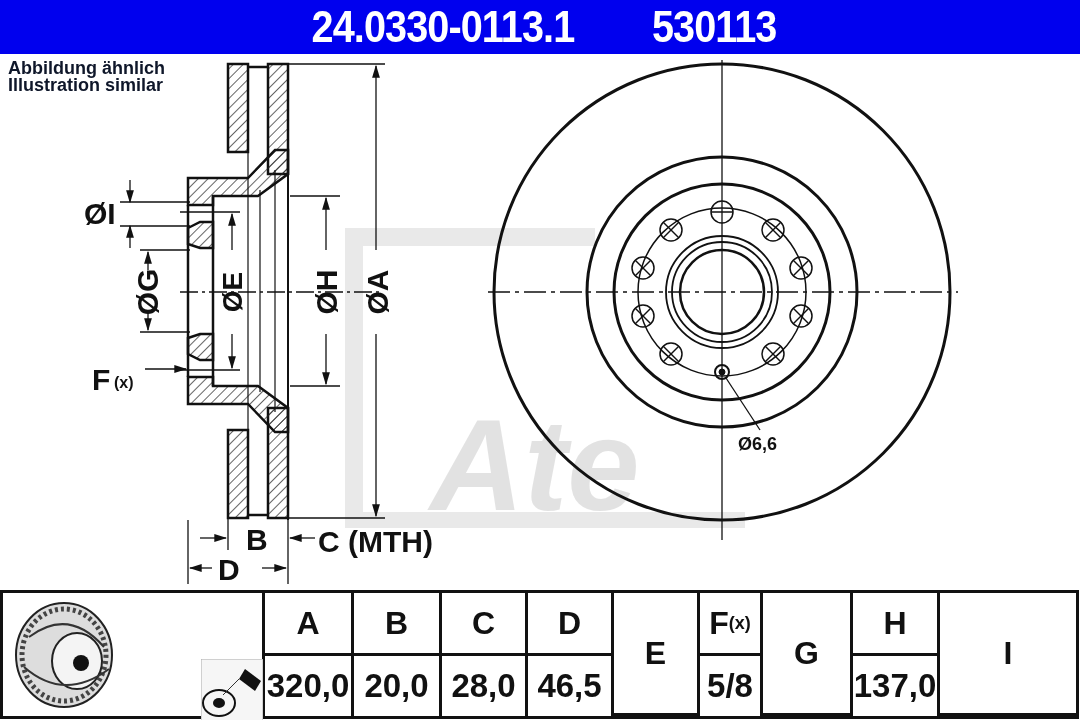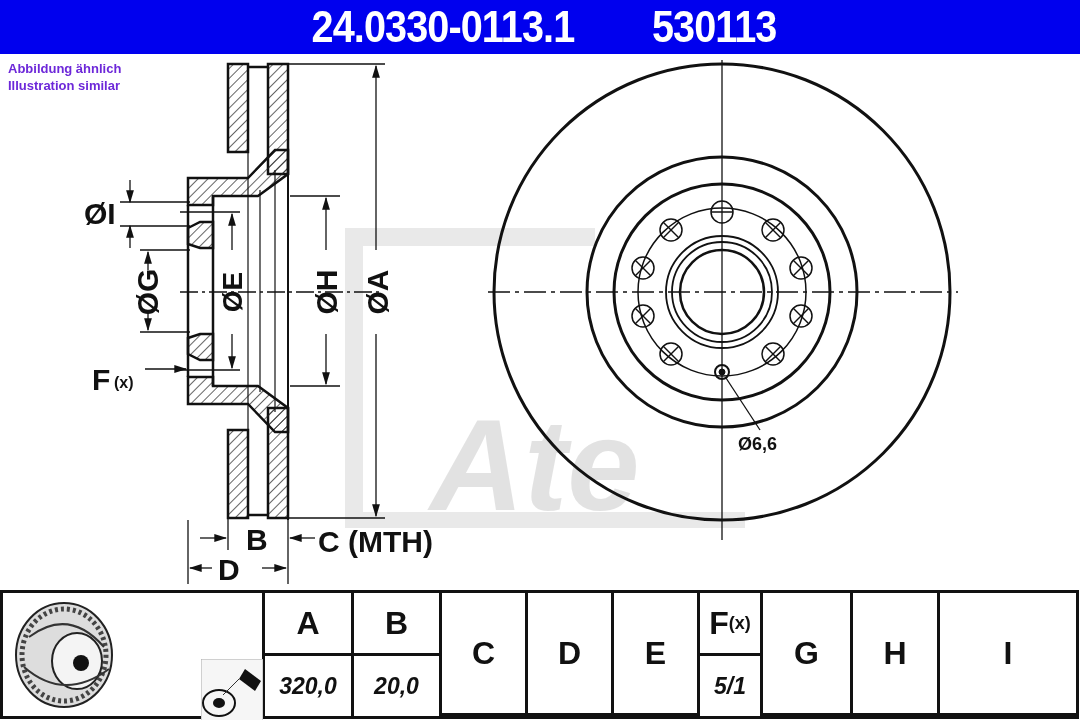--- a/index.html
+++ b/index.html
@@ -2,31 +2,31 @@
 <html><head>
 <meta charset="utf-8">
 <style>
   html, body { margin:0; padding:0; }
   body { width:1080px; height:720px; background:#ffffff; position:relative; overflow:hidden;
          font-family:"Liberation Sans", "DejaVu Sans", sans-serif; color:#111; }
   .header { position:absolute; left:0; top:0; width:1080px; height:54px; background:#0000ee;
             display:flex; align-items:center; justify-content:center; gap:56px; }
   .header span { color:#fff; font-weight:bold; font-size:44px; letter-spacing:-1px;
                  transform:scaleX(0.9); display:inline-block; }
-  .note { position:absolute; left:8px; top:60px; font-size:13px; font-weight:bold; line-height:17px; color:#6d28d9; }
+  .note { position:absolute; left:8px; top:60px; font-size:18px; font-weight:bold; line-height:17px; color:#0f172a; }
   svg.drawing { position:absolute; left:0; top:54px; }
   .tbl { position:absolute; left:0; top:590px; width:1079px; height:129px; border:3px solid #111;
          box-sizing:border-box; display:flex; }
   .pic { width:262px; border-right:3px solid #111; position:relative; box-sizing:border-box; }
   .cols { flex:1; display:flex; }
   .col { border-right:3px solid #111; display:flex; flex-direction:column; box-sizing:border-box; }
   .col:last-child { border-right:none; }
   .cell { flex:1; display:flex; align-items:center; justify-content:center; font-weight:bold; }
   .cell.h { font-size:32px; border-bottom:3px solid #111; }
-  .cell.v { font-size:23px;font-style:italic; }
+  .cell.v { font-size:33px; }
   .fx { font-size:18px; }
 </style>
 </head>
 <body>
 
 <div class="header">
   <span>24.0330-0113.1</span>
   <span>530113</span>
 </div>
 
@@ -197,37 +197,40 @@
     <div class="col" style="width:89px">
       <div class="cell h">A</div>
       <div class="cell v">320,0</div>
     </div>
     <div class="col" style="width:88px">
       <div class="cell h">B</div>
       <div class="cell v">20,0</div>
     </div>
     <div class="col" style="width:86px">
       <div class="cell h">C</div>
+      <div class="cell v">28,0</div>
     </div>
     <div class="col" style="width:86px">
       <div class="cell h">D</div>
+      <div class="cell v">46,5</div>
     </div>
     <div class="col" style="width:86px">
       <div class="cell h">E</div>
     </div>
     <div class="col" style="width:63px">
       <div class="cell h">
         <span>F</span>
           <span class="fx">(x)</span>
       </div>
-      <div class="cell v">5/1</div>
+      <div class="cell v">5/8</div>
     </div>
     <div class="col" style="width:90px">
       <div class="cell h">G</div>
     </div>
     <div class="col" style="width:87px">
       <div class="cell h">H</div>
+      <div class="cell v">137,0</div>
     </div>
     <div class="col" style="flex:1">
       <div class="cell h">I</div>
     </div>
   </div>
 </div>
 
 </body></html>

